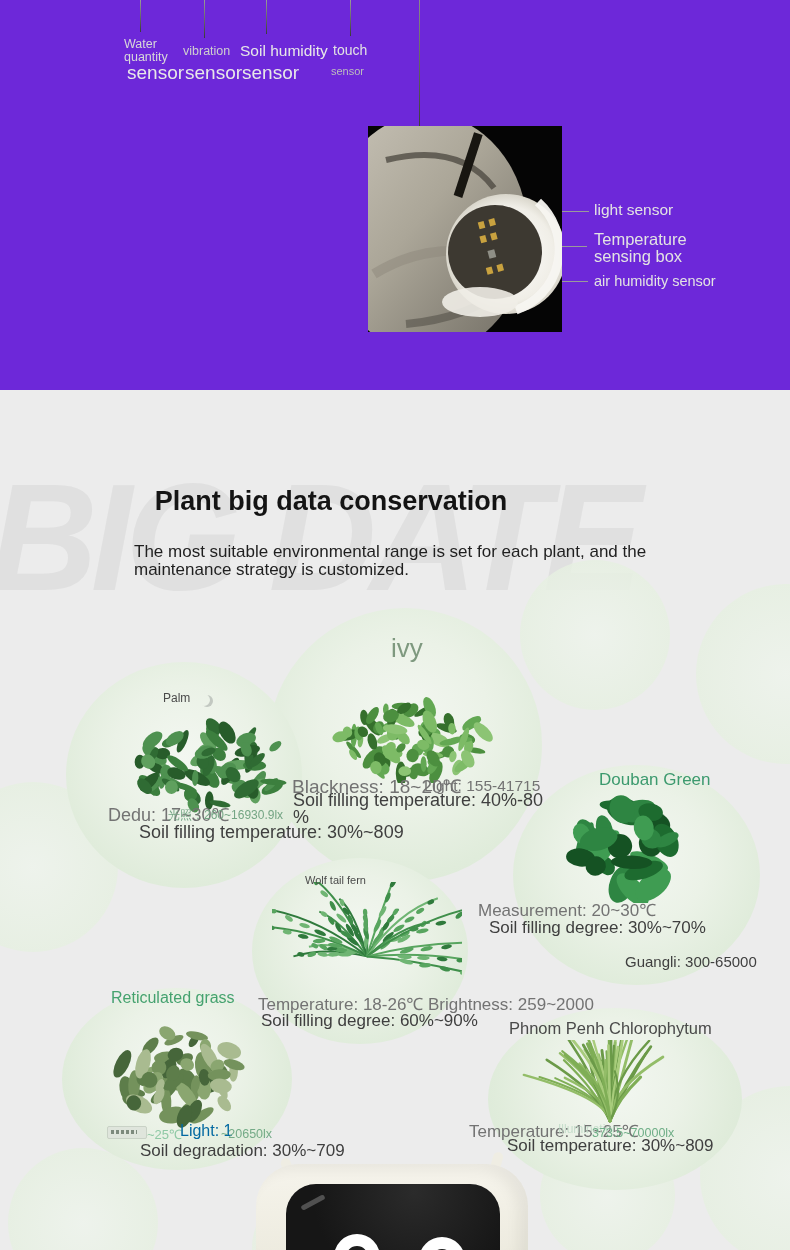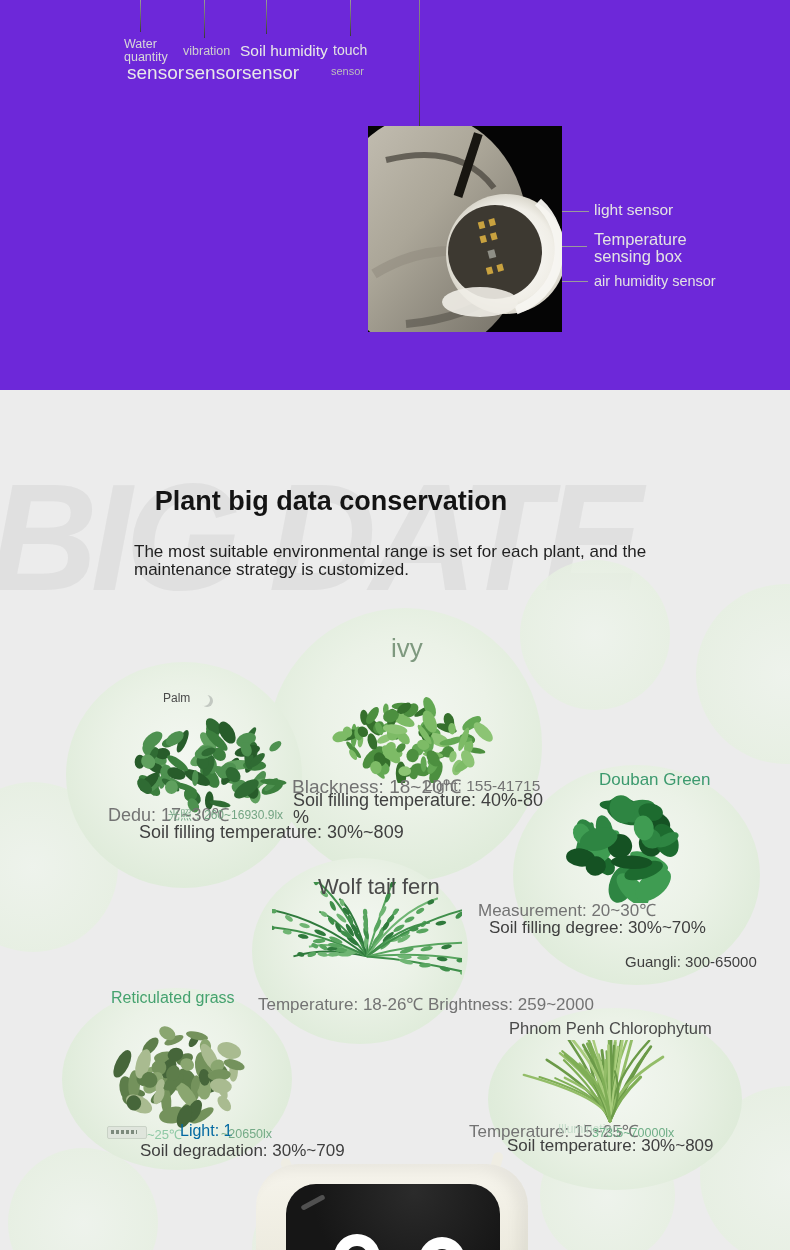--- a/index.html
+++ b/index.html
@@ -543,22 +543,23 @@
   <div class="crescent" style="left:201px;top:695px"></div>
   <div class="ptxt mint" style="left:108px;top:802px;font-size:18px">Dedu: 17~30℃</div>
   <div class="ptxt" style="left:168px;top:807px;font-size:12px;color:#74a584">光照：260~16930.9lx</div>
   <div class="ptxt dark" style="left:139px;top:822px;font-size:18px">Soil filling temperature: 30%~809</div>
 
   <div class="ptxt dkgreen" style="left:599px;top:770px;font-size:17px">Douban Green</div>
   <div class="ptxt mint" style="left:478px;top:898px;font-size:17px">Measurement: 20~30℃</div>
   <div class="ptxt dark" style="left:625px;top:953px;font-size:15px">Guangli: 300-65000</div>
   <div class="ptxt dark" style="left:489px;top:918px;font-size:17px">Soil filling degree: 30%~70%</div>
 
-  <div class="ptxt gray" style="left:318px;top:874px;font-size:22px">Wolf tail fern</div>
+  <div class="ptxt gray" style="left:305px;top:874px;font-size:11px">Wolf tail fern</div>
   <div class="ptxt mint" style="left:258px;top:992px;font-size:17px">Temperature: 18-26℃ Brightness: 259~2000</div>
+  <div class="ptxt dark" style="left:261px;top:1011px;font-size:17px">Soil filling degree: 60%~90%</div>
 
   <div class="ptxt" style="left:111px;top:989px;font-size:16px;color:#45a26f">Reticulated grass</div>
   <div class="badge" style="left:107px;top:1126px">
       <i></i>
     </div>
   <div class="ptxt" style="left:147px;top:1125px;font-size:13px;color:#8fc9a5">~25℃</div>
   <div class="ptxt" style="left:180px;top:1122px;font-size:16px;color:#0369a1">Light: 1</div>
   <div class="ptxt" style="left:221px;top:1127px;font-size:12.5px;color:#74ab87">~20650lx</div>
   <div class="ptxt dark" style="left:140px;top:1141px;font-size:17px">Soil degradation: 30%~709</div>
 

